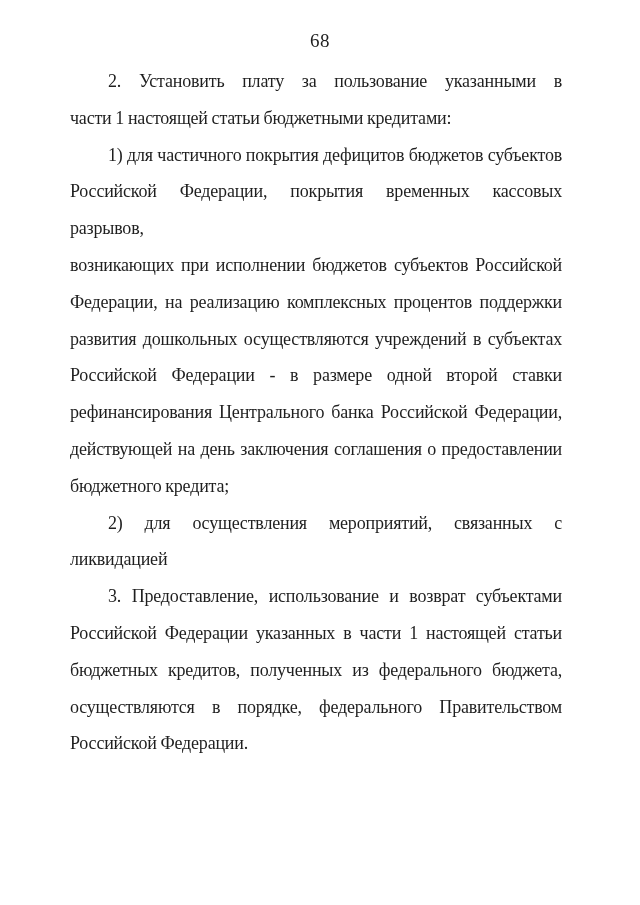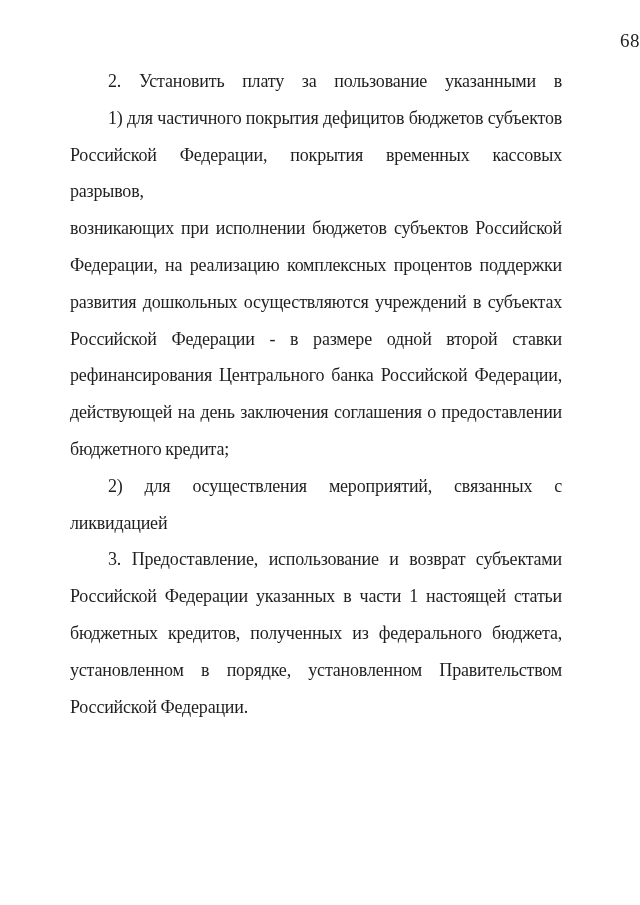--- a/index.html
+++ b/index.html
@@ -14,21 +14,21 @@
     background: #ffffff;
     overflow: hidden;
     font-family: "Liberation Serif", "DejaVu Serif", serif;
     color: #1f1f1f;
   }
   .pageno {
     position: absolute;
     top: 31px;
     left: 0;
     width: 640px;
-    text-align: right;
+    text-align: center;
     font-size: 19px;
     line-height: 19px;
     letter-spacing: 0.5px;
   }
   .content {
     position: absolute;
     top: 63px;
     left: 70px;
     width: 492px;
     font-size: 18px;
@@ -53,20 +53,21 @@
 <body>
 
 <div class="page">
 
   <div class="pageno">68</div>
 
   <div class="content">
 
     <div class="paragraph">
       <div class="line j indent">2. Установить плату за пользование указанными в</div>
+      <div class="line">части 1 настоящей статьи бюджетными кредитами:</div>
     </div>
 
     <div class="paragraph">
       <div class="line j indent">1) для частичного покрытия дефицитов бюджетов субъектов</div>
       <div class="line j">Российской Федерации, покрытия временных кассовых разрывов,</div>
       <div class="line j">возникающих при исполнении бюджетов субъектов Российской</div>
       <div class="line j">Федерации, на реализацию комплексных процентов поддержки</div>
       <div class="line j">развития дошкольных осуществляются учреждений в субъектах</div>
       <div class="line j">Российской Федерации - в размере одной второй ставки</div>
       <div class="line j">рефинансирования Центрального банка Российской Федерации,</div>
@@ -75,18 +76,18 @@
     </div>
 
     <div class="paragraph">
       <div class="line j indent">2) для осуществления мероприятий, связанных с ликвидацией</div>
     </div>
 
     <div class="paragraph">
       <div class="line j indent">3. Предоставление, использование и возврат субъектами</div>
       <div class="line j">Российской Федерации указанных в части 1 настоящей статьи</div>
       <div class="line j">бюджетных кредитов, полученных из федерального бюджета,</div>
-      <div class="line j">установленном в порядке, установленном Правительством</div>
+      <div class="line j">осуществляются в порядке, федерального Правительством</div>
       <div class="line">Российской Федерации.</div>
     </div>
 
   </div>
 </div>
 
 </body></html>

